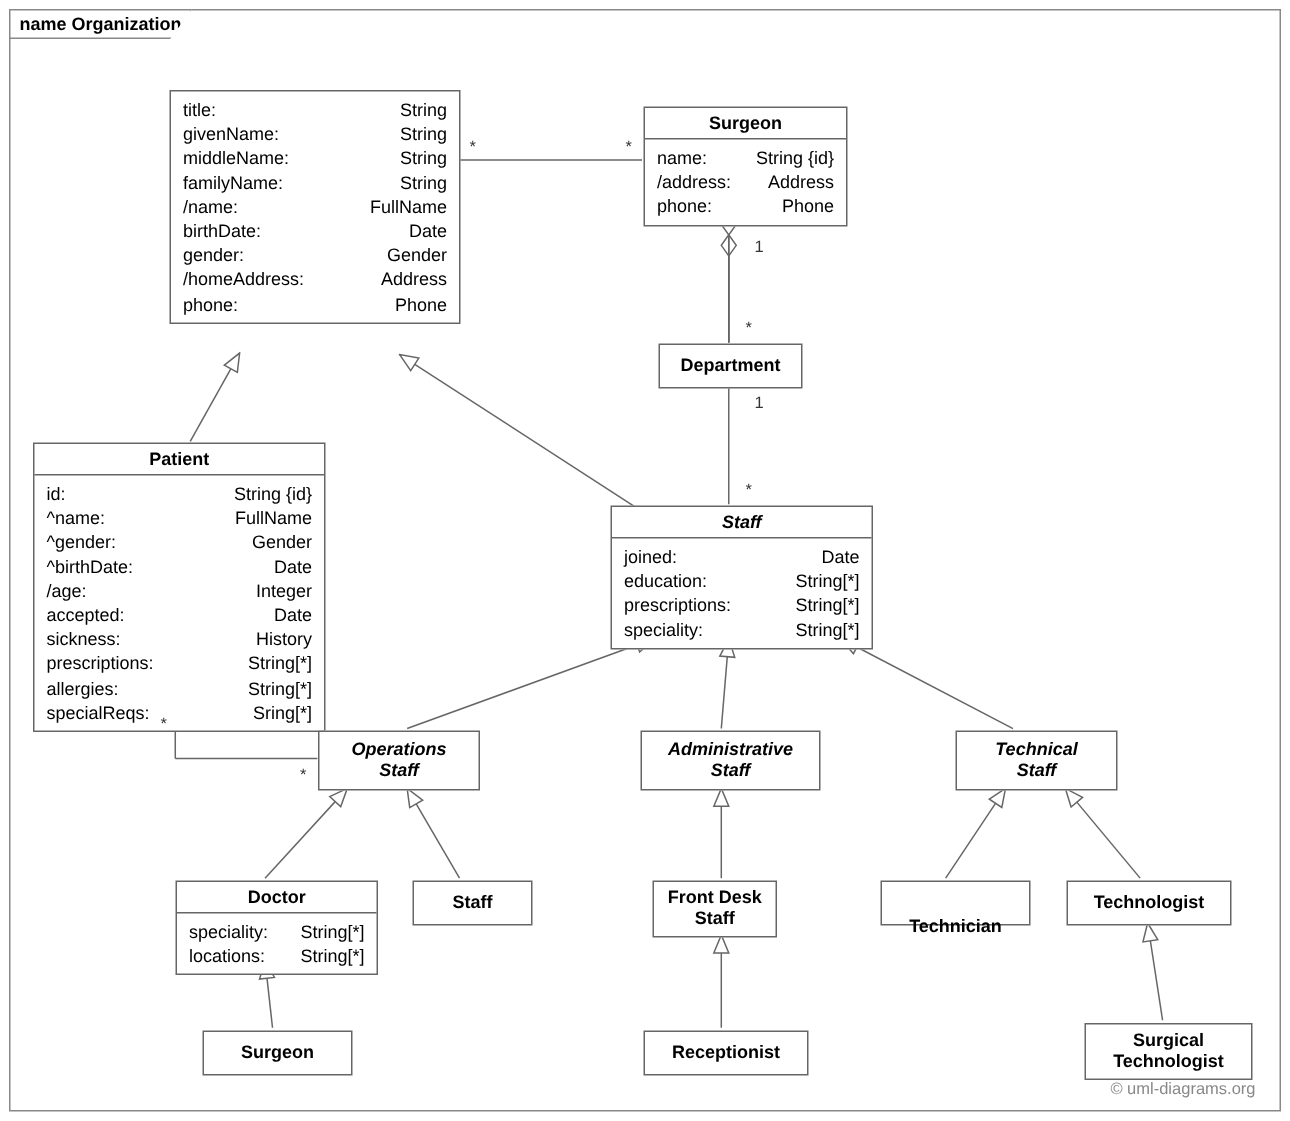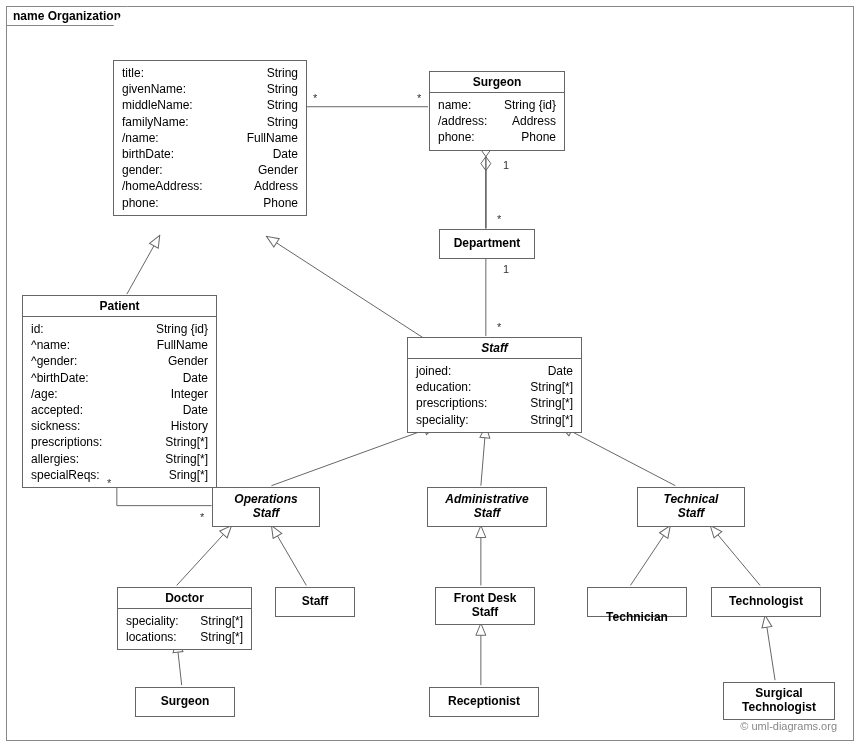--- a/index.html
+++ b/index.html
@@ -296,21 +296,21 @@
           </div>
         <div class="row">
             <span>locations:</span>
             <span>String[*]</span>
           </div>
       </div>
     </div>
     <div class="node" style="left:268px; top:580px; width:80px; height:30px;">
       <div class="node-title upright no-border" style="padding-top:6px;">Staff</div>
     </div>
-    <div class="node" style="left:428px; top:580px; width:100px; height:38px;">
+    <div class="node" style="left:428px; top:580px; width:83px; height:38px;">
       <div class="node-title upright no-border" style="white-space:pre-line; padding:3px 2px;">Front Desk
 Staff</div>
     </div>
     <div class="node" style="left:580px; top:580px; width:100px; height:30px;">
       <div class="node-title upright no-border" style="padding-top:6px;margin-top:16px;">Technician</div>
     </div>
     <div class="node" style="left:704px; top:580px; width:110px; height:30px;">
       <div class="node-title upright no-border" style="padding-top:6px;">Technologist</div>
     </div>
 

